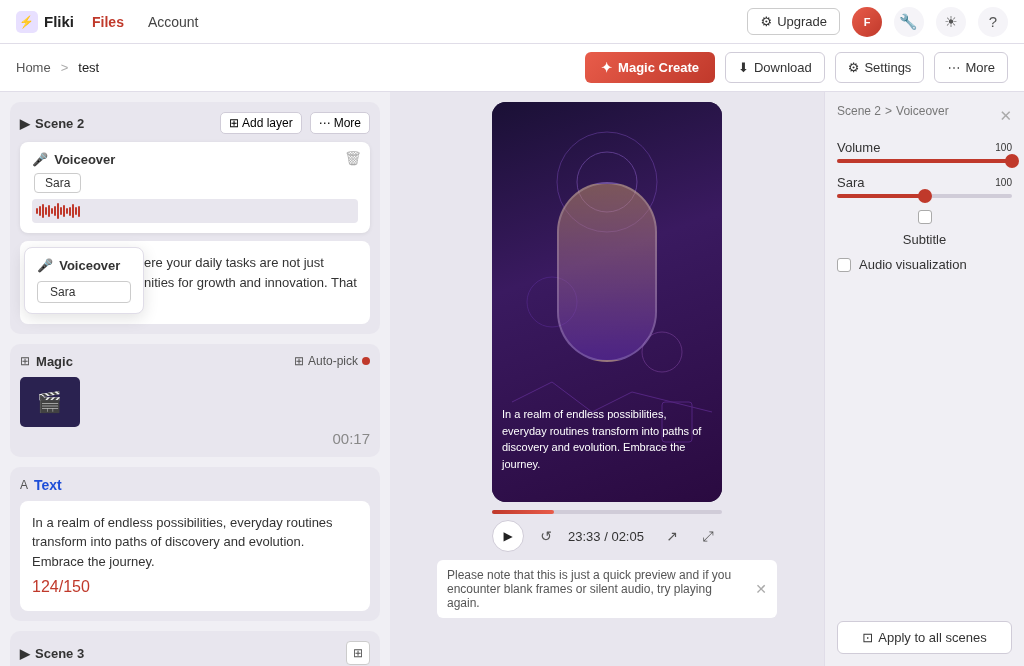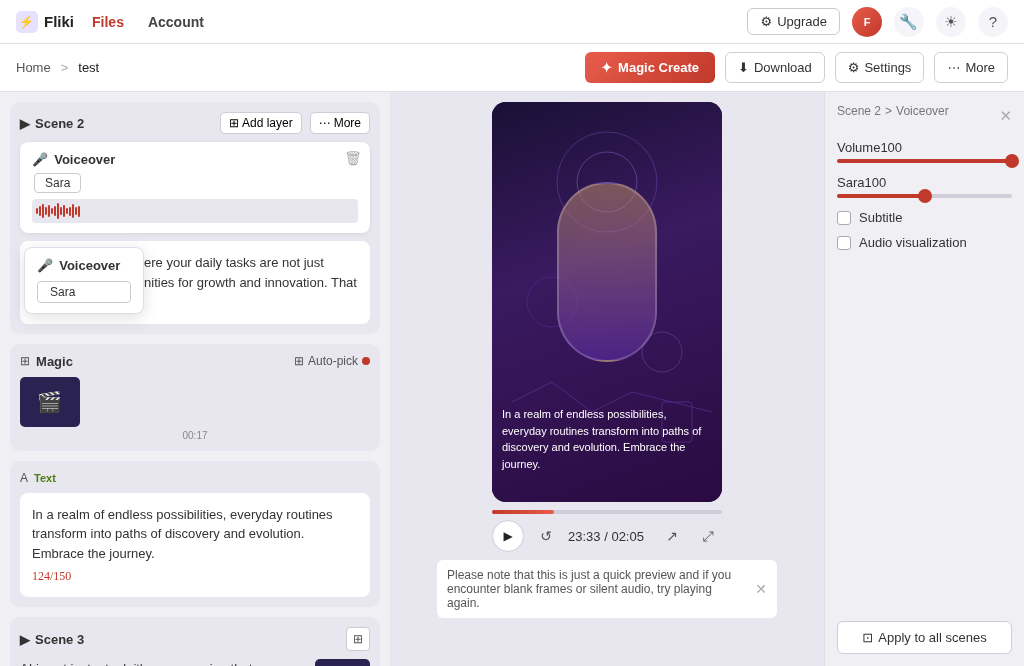--- a/index.html
+++ b/index.html
@@ -6,21 +6,21 @@
     body { font-family: -apple-system, BlinkMacSystemFont, 'Segoe UI', sans-serif; background: #f0eff4; color: #222; font-size: 14px; width: 1024px; height: 666px; overflow: hidden; }
 
     
     .topnav {
       display: flex; align-items: center; background: #fff; padding: 0 16px; height: 44px;
       border-bottom: 1px solid #e0dde8; gap: 16px;
     }
     .topnav-logo { display: flex; align-items: center; gap: 6px; font-weight: 700; color: #222; font-size: 15px; }
     .topnav-logo-icon { width: 22px; height: 22px; background: #e8e0ff; border-radius: 5px; display:flex; align-items:center; justify-content:center; color:#7c4de8; font-size:12px; }
     .topnav-links { display: flex; gap: 20px; }
-    .topnav-link { color: #444; font-size: 14px; cursor: pointer; padding: 0 2px; font-weight: bold; }
+    .topnav-link { color: #444; font-size: 14px; cursor: pointer; padding: 0 2px; }
     .topnav-link.active { color: #c0392b; font-weight: 600; }
     .topnav-spacer { flex: 1; }
     .topnav-right { display: flex; align-items: center; gap: 12px; }
     .upgrade-btn { display: flex; align-items: center; gap: 5px; background: #fff; border: 1px solid #ccc; border-radius: 6px; padding: 5px 12px; font-size: 13px; cursor: pointer; color: #333; }
     .nav-icon-btn { width: 30px; height: 30px; display:flex; align-items:center; justify-content:center; cursor:pointer; border-radius:50%; background:#f5f4f8; color:#555; font-size:15px; }
     .avatar-btn { width: 30px; height: 30px; border-radius: 50%; background: linear-gradient(135deg,#e85c4a,#c0392b); display:flex; align-items:center; justify-content:center; cursor:pointer; font-size:11px; color:#fff; font-weight:700; }
 
     
     .breadcrumb-bar {
       display: flex; align-items: center; background: #fff; padding: 0 16px; height: 48px;
@@ -72,29 +72,29 @@
     .script-text { background: #fff; border-radius: 8px; padding: 12px; font-size: 13px; color: #333; line-height: 1.5; }
 
     
     .layout-section { background: #e8e6ee; border-radius: 10px; padding: 10px; margin-bottom: 10px; }
     .layout-header { display:flex; align-items:center; gap:6px; margin-bottom:8px; }
     .layout-icon { font-size:12px; color:#555; }
     .layout-title { font-size:13px; font-weight:600; color:#333; flex:1; }
     .auto-pick { display:flex; align-items:center; gap:4px; font-size:12px; color:#555; }
     .auto-pick-dot { width:8px; height:8px; background:#c0392b; border-radius:50%; }
     .layout-thumb { width: 60px; height: 50px; background: #2a2250; border-radius:5px; overflow:hidden; display:flex; align-items:center; justify-content:center; font-size:20px; }
-    .layout-time { font-size:10px; color:#888; margin-top:3px; text-align:center; }
+    .layout-time { font-size:15px; color:#888; margin-top:3px; text-align:right; }
 
     
     .text-section { background: #e8e6ee; border-radius: 10px; padding: 10px; margin-bottom: 10px; }
     .text-header { display:flex; align-items:center; gap:6px; margin-bottom:8px; }
     .text-icon { font-size:12px; color:#555; }
-    .text-title { font-size:11px; font-weight:600; color:#4d7c0f; }
+    .text-title { font-size:14px; font-weight:600; color:#1d4ed8; }
     .text-area { background:#fff; border-radius:8px; padding:12px; font-size:13px; color:#333; line-height:1.5; }
-    .text-count { font-size:12px; color:#c0392b; margin-top:4px;font-family:Liberation Serif, serif; }
+    .text-count { font-size:16px; color:#c0392b; margin-top:4px; }
 
     
     .center-panel { flex: 1; display:flex; flex-direction:column; align-items:center; padding: 10px; background: #e8e6ee; min-width:0; }
     .video-preview { width: 230px; height: 400px; border-radius: 14px; overflow:hidden; background: #1a1035; position:relative; flex-shrink:0; }
     .video-inner { width:100%; height:100%; background: linear-gradient(160deg,#1a1035 0%,#3a1a60 40%,#2a0a40 100%); display:flex; align-items:center; justify-content:center; position:relative; }
     .video-figure { width:100px; height:180px; background: linear-gradient(180deg,rgba(255,200,100,0.3),rgba(150,80,200,0.4)); border-radius:50px; position:absolute; top:80px; left:50%; transform:translateX(-50%); border:2px solid rgba(255,255,255,0.2); }
     .video-subtitle { position:absolute; bottom:30px; left:10px; right:10px; color:#fff; font-size:11px; line-height:1.5; text-align:left; }
     .progress-bar-outer { flex:1; height:4px; background:#d0ccd8; border-radius:2px; }
     .progress-bar-fill { height:100%; background:linear-gradient(90deg,#c0392b,#e85c4a); border-radius:2px; }
     .controls-row { display:flex; align-items:center; gap:8px; margin-top:6px; width:230px; }
@@ -105,22 +105,22 @@
     
     .preview-note { display:flex; align-items:center; background:#fff; border-radius:6px; margin-top:8px; padding:8px 10px; font-size:12px; color:#555; gap:8px; width:340px; }
     .preview-note-close { cursor:pointer; color:#aaa; font-size:14px; margin-left:auto; }
 
     
     .right-panel { width: 200px; background: #f0eff4; border-left: 1px solid #e0dde8; padding: 12px; display:flex; flex-direction:column; gap:12px; flex-shrink:0; }
     .right-close { cursor:pointer; color:#aaa; font-size:15px; }
     .breadcrumb-panel { display:flex; align-items:center; gap:4px; font-size:12px; color:#777; margin-bottom:10px; }
 
     
-    .slider-row { display:flex; align-items:center; margin-bottom:4px; font-size:13px; color:#333; }
-    .slider-val { font-size:13px; color:#333; }
+    .slider-row { display:flex; align-items:center; justify-content:space-between; margin-bottom:4px; font-size:13px; color:#333; }
+    .slider-val { font-size:10px; color:#333; }
     .slider-track { height:4px; background:#d0ccd8; border-radius:2px; margin-bottom:12px; position:relative; }
     .slider-fill { height:100%; background:#c0392b; border-radius:2px; }
     .slider-thumb { width:14px; height:14px; border-radius:50%; background:#c0392b; position:absolute; top:50%; transform:translateY(-50%); cursor:pointer; }
 
     
     .checkbox-row { display:flex; align-items:center; gap:8px; font-size:13px; color:#333; }
     .checkbox-box { width:14px; height:14px; border:1.5px solid #aaa; border-radius:3px; display:flex; align-items:center; justify-content:center; cursor:pointer; background:#fff; }
 
     
     .apply-section { margin-top:auto; }
@@ -366,21 +366,21 @@
 
       <div class="slider-row">
         <span>Sara</span>
         <span class="slider-val">100</span>
       </div>
       <div class="slider-track">
         <div class="slider-fill" style="width:50%"></div>
         <div class="slider-thumb" style="left:calc(50% - 7px)"></div>
       </div>
 
-      <div class="checkbox-row" style="margin-bottom:10px;">
+      <div class="checkbox-row" style="margin-bottom:10px;flex-direction:column;">
         <div class="checkbox-box"></div>
         <span>Subtitle</span>
       </div>
 
       <div class="checkbox-row">
         <div class="checkbox-box"></div>
         <span>Audio visualization</span>
       </div>
     </div>
 

